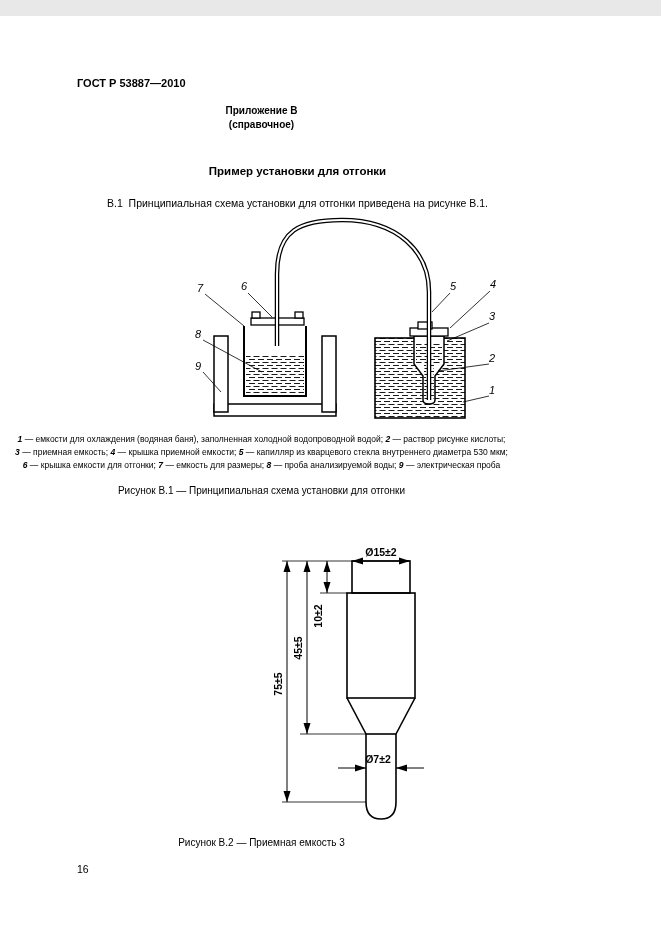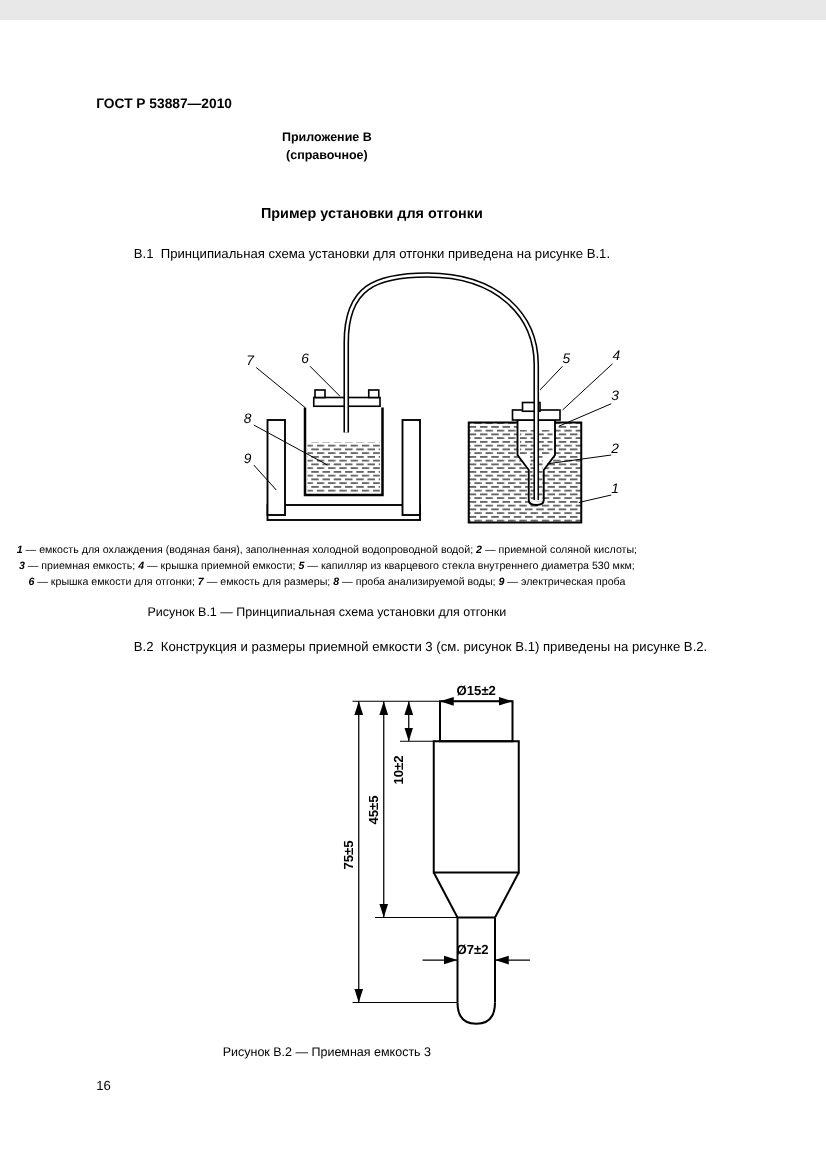--- a/index.html
+++ b/index.html
@@ -98,39 +98,38 @@
       <text class="callout" x="303" y="76">5</text>
       <text class="callout" x="343" y="74">4</text>
       <text class="callout" x="342" y="106">3</text>
       <text class="callout" x="342" y="148">2</text>
       <text class="callout" x="342" y="180">1</text>
     </g>
   </svg>
 
   <div class="abs centered legend" style="top:417px;">
     <div>
-      <span><i>1</i><span> — емкость для охлаждения (водяная баня), заполненная холодной водопроводной водой; </span></span>
-      <span><i>2</i><span> — приемной соляной кислоты;</span></span>
+      <span><i>1</i><span> — емкости для охлаждения (водяная баня), заполненная холодной водопроводной водой; </span></span>
+      <span><i>2</i><span> — раствор рисунке кислоты;</span></span>
     </div>
     <div>
       <span><i>3</i><span> — приемная емкость; </span></span>
       <span><i>4</i><span> — крышка приемной емкости; </span></span>
       <span><i>5</i><span> — капилляр из кварцевого стекла внутреннего диаметра 530 мкм;</span></span>
     </div>
     <div>
       <span><i>6</i><span> — крышка емкости для отгонки; </span></span>
       <span><i>7</i><span> — емкость для размеры; </span></span>
       <span><i>8</i><span> — проба анализируемой воды; </span></span>
       <span><i>9</i><span> — электрическая проба</span></span>
     </div>
   </div>
 
   <div class="abs centered caption" style="top:469px;">Рисунок В.1 — Принципиальная схема установки для отгонки</div>
 
-  <div class="abs para" style="left:107px;top:496px;">В.2&nbsp;&nbsp;Конструкция и размеры приемной емкости 3 (см. рисунок В.1) приведены на рисунке В.2.</div>
 
   <svg class="abs" style="left:260px;top:528px;" width="180" height="290" viewBox="0 0 180 290">
     <defs>
       <marker id="aE" markerWidth="14" markerHeight="9" refX="11" refY="4" orient="auto" markerUnits="userSpaceOnUse">
         <path d="M0,0.5 L11,4 L0,7.5 Z" fill="#000"></path>
       </marker>
       <marker id="aS" markerWidth="14" markerHeight="9" refX="1" refY="4" orient="auto" markerUnits="userSpaceOnUse">
         <path d="M12,0.5 L1,4 L12,7.5 Z" fill="#000"></path>
       </marker>
     </defs>

